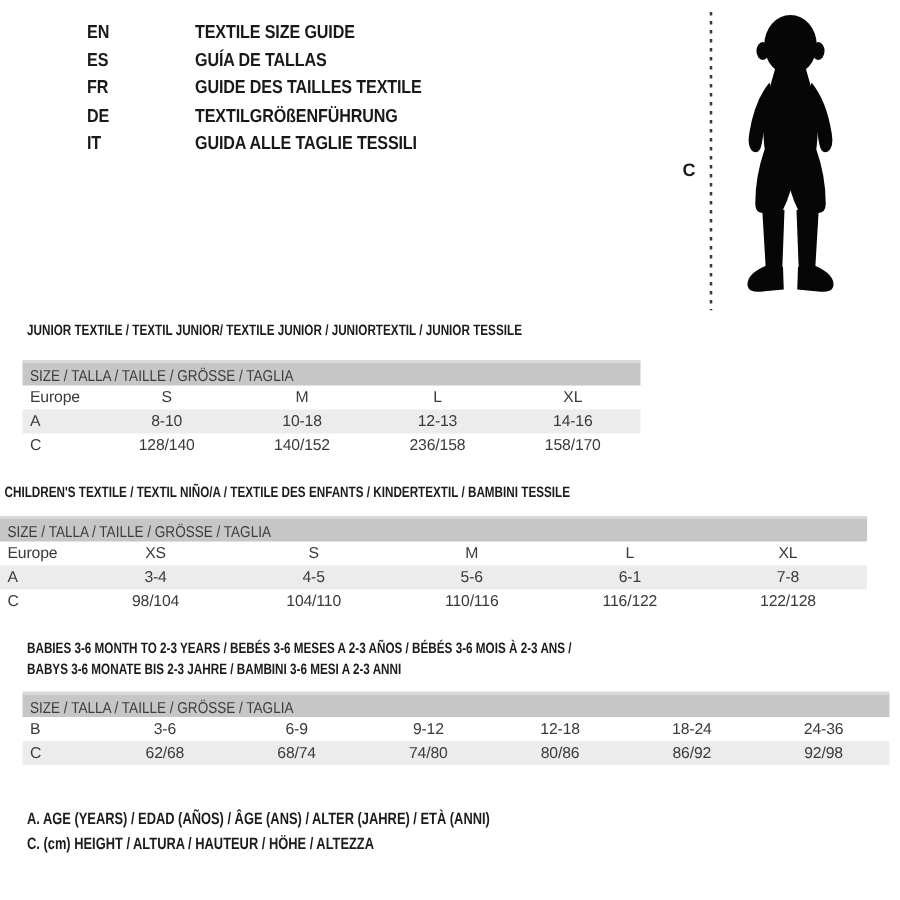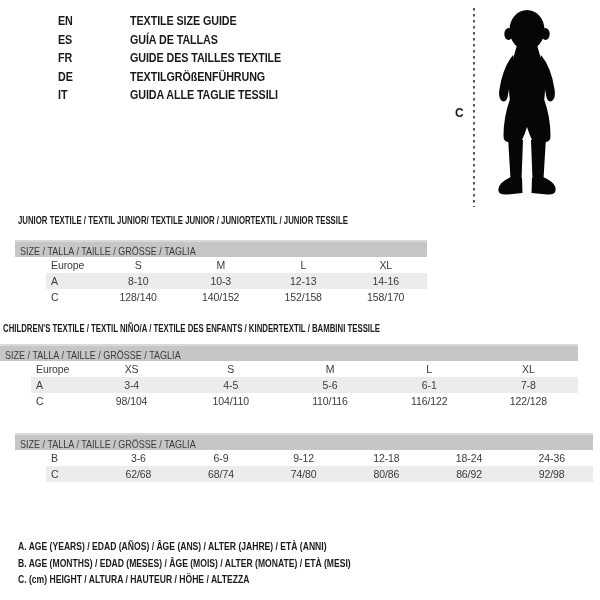--- a/index.html
+++ b/index.html
@@ -30,21 +30,21 @@
   .tb-title { padding-left:3px; }
   .tb-title-line { font-weight:bold; font-size:10px; color:#1b1b1b; line-height:14px; }
   .tb-0 .size-table { margin-top:12px; }
   .tb-1 .size-table { margin-top:8px; }
   .tb-2 .size-table { margin-top:7px; }
   .size-table { border-top:2px solid #d9d9d9; }
   .size-bar {
     background:#c6c6c6; height:15px; display:flex; align-items:flex-end;
     padding-left:5px; font-size:10.5px; color:#3c3c3c;
   }
-  .row { display:flex; height:16px; align-items:center; font-size:10.5px; color:#3a3a3a; letter-spacing:-0.1px;margin-left:31px; }
+  .row { display:flex; height:16px; align-items:center; font-size:10.5px; color:#3a3a3a; letter-spacing:-0.1px; }
   .row.alt { background:#ececec; }
   .cell-label { width:46px; flex:0 0 46px; padding-left:5px; }
   .cell { flex:1 1 0; text-align:center; }
 
   
   .notes { position:absolute; left:18px; top:536px; }
   .note-line { height:16.5px; }
   .note-line .cond { font-weight:bold; font-size:11px; color:#1b1b1b; }
 </style>
 </head>
@@ -117,29 +117,29 @@
         <div class="row">
           <div class="cell-label">Europe</div>
           <div class="cell">S</div>
           <div class="cell">M</div>
           <div class="cell">L</div>
           <div class="cell">XL</div>
         </div>
         <div class="row alt">
           <div class="cell-label">A</div>
           <div class="cell">8-10</div>
-          <div class="cell">10-3</div>
+          <div class="cell">10-18</div>
           <div class="cell">12-13</div>
           <div class="cell">14-16</div>
         </div>
         <div class="row">
           <div class="cell-label">C</div>
           <div class="cell">128/140</div>
           <div class="cell">140/152</div>
-          <div class="cell">152/158</div>
+          <div class="cell">236/158</div>
           <div class="cell">158/170</div>
         </div>
       </div>
     </div>
   <div class="table-block tb-1" id="table-1">
       <div class="tb-title">
         <div class="tb-title-line"><span class="cond">CHILDREN'S TEXTILE / TEXTIL NIÑO/A / TEXTILE DES ENFANTS / KINDERTEXTIL / BAMBINI TESSILE</span></div>
       </div>
       <div class="size-table">
         <div class="size-bar">
@@ -165,20 +165,24 @@
           <div class="cell-label">C</div>
           <div class="cell">98/104</div>
           <div class="cell">104/110</div>
           <div class="cell">110/116</div>
           <div class="cell">116/122</div>
           <div class="cell">122/128</div>
         </div>
       </div>
     </div>
   <div class="table-block tb-2" id="table-2">
+      <div class="tb-title">
+        <div class="tb-title-line"><span class="cond">BABIES 3-6 MONTH TO 2-3 YEARS / BEBÉS 3-6 MESES A 2-3 AÑOS / BÉBÉS 3-6 MOIS À 2-3 ANS /</span></div>
+        <div class="tb-title-line"><span class="cond">BABYS 3-6 MONATE BIS 2-3 JAHRE / BAMBINI 3-6 MESI A 2-3 ANNI</span></div>
+      </div>
       <div class="size-table">
         <div class="size-bar">
           <span class="cond86">SIZE / TALLA / TAILLE / GRÖSSE / TAGLIA</span>
         </div>
         <div class="row">
           <div class="cell-label">B</div>
           <div class="cell">3-6</div>
           <div class="cell">6-9</div>
           <div class="cell">9-12</div>
           <div class="cell">12-18</div>
@@ -192,17 +196,16 @@
           <div class="cell">74/80</div>
           <div class="cell">80/86</div>
           <div class="cell">86/92</div>
           <div class="cell">92/98</div>
         </div>
       </div>
     </div>
 
   <div class="notes" id="notes">
       <div class="note-line"><span class="cond">A. AGE (YEARS) / EDAD (AÑOS) / ÂGE (ANS) / ALTER (JAHRE) / ETÀ (ANNI)</span></div>
-      <div class="note-line"><span class="cond">B. AGE (MONTHS) / EDAD (MESES) / ÂGE (MOIS) / ALTER (MONATE) / ETÀ (MESI)</span></div>
       <div class="note-line"><span class="cond">C. (cm) HEIGHT / ALTURA / HAUTEUR / HÖHE / ALTEZZA</span></div>
     </div>
 
 </div>
 
 </body></html>

